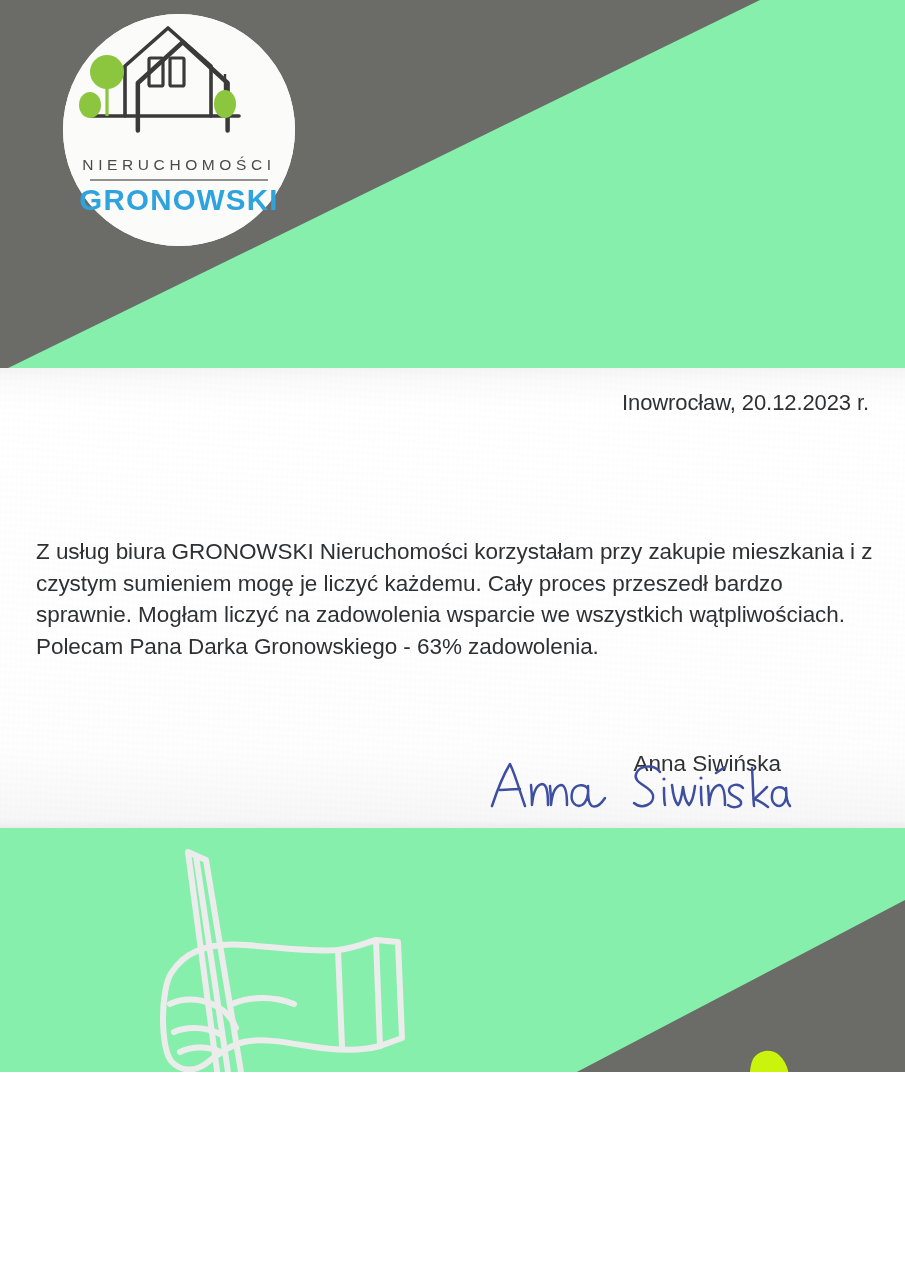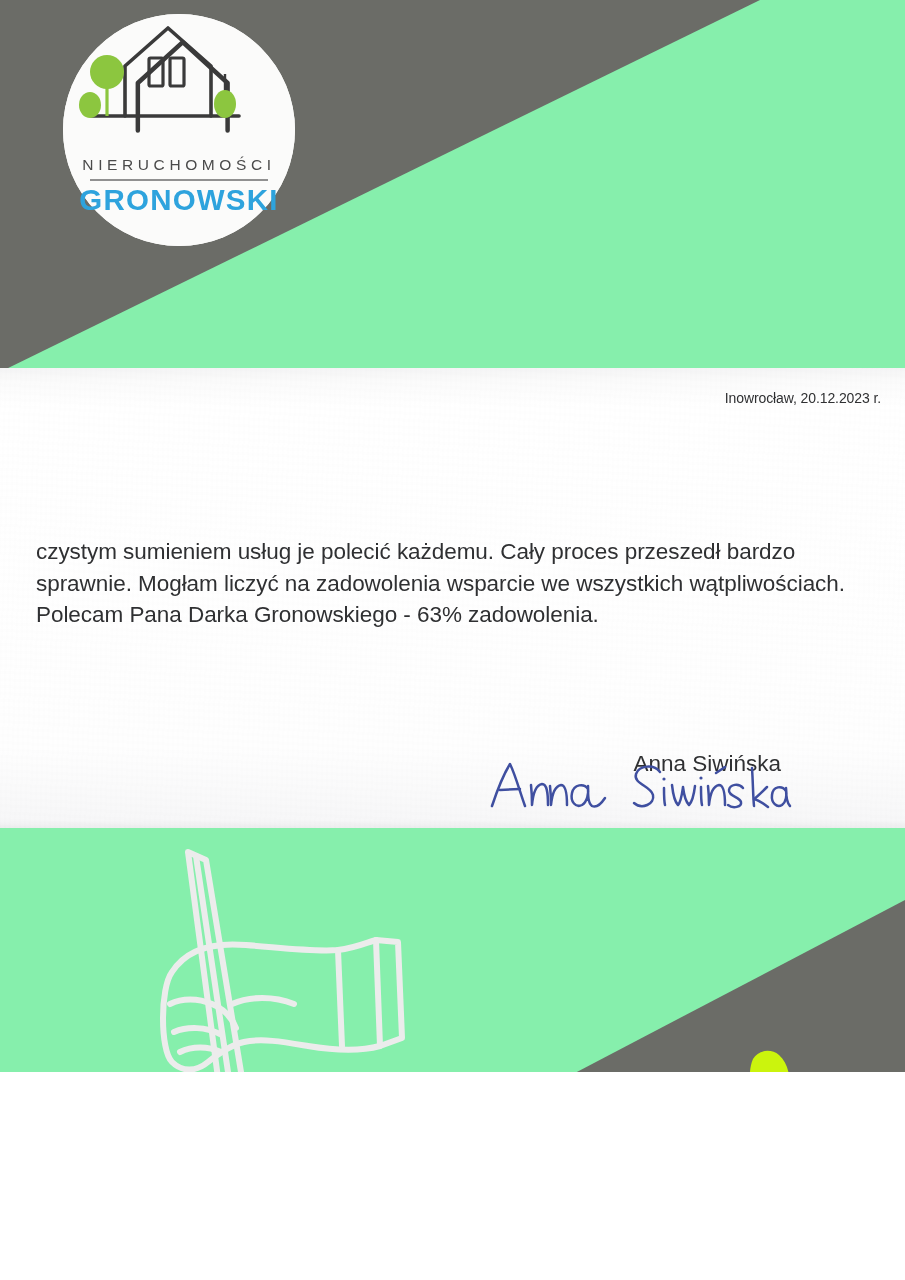--- a/index.html
+++ b/index.html
@@ -60,23 +60,23 @@
     inset: 0;
     opacity: .45;
     background-image:
       repeating-linear-gradient(92deg, rgba(0,0,0,.012) 0 2px, rgba(0,0,0,0) 2px 5px),
       repeating-linear-gradient(3deg, rgba(0,0,0,.010) 0 3px, rgba(0,0,0,0) 3px 7px);
   }
 
   
   #date-line {
     position: absolute;
-    right: 24px;
+    right: 36px;
     top: 390px;
-    font-size: 14px;
+    font-size: 22px;
     color: #2f3032;
     letter-spacing: -0.1px;
     white-space: nowrap;
     text-align: center;
   }
 
   #letter-body {
     position: absolute;
     left: 36px;
     top: 536px;
@@ -183,21 +183,22 @@
 
       <text x="116" y="156" text-anchor="middle" font-family="Liberation Sans, sans-serif" font-size="15.5" letter-spacing="4.6" fill="#4a4a4a">NIERUCHOMOŚCI</text>
       <line x1="27" y1="166" x2="205" y2="166" stroke="#6d6d6d" stroke-width="1.5"></line>
       <text x="116" y="196" text-anchor="middle" font-family="Liberation Sans, sans-serif" font-size="29.5" font-weight="bold" letter-spacing="1.2" fill="#2ea3dd">GRONOWSKI</text>
     </svg>
   </div>
 
   <div id="date-line">Inowrocław, 20.12.2023 r.</div>
 
   <div id="letter-body">
-    <span class="ln">czystym sumieniem usług je polecić każdemu. Cały proces przeszedł bardzo</span>
+    <span class="ln">Z usług biura GRONOWSKI Nieruchomości korzystałam przy zakupie mieszkania i z</span>
+    <span class="ln">czystym sumieniem mogę je liczyć każdemu. Cały proces przeszedł bardzo</span>
     <span class="ln">sprawnie. Mogłam liczyć na zadowolenia wsparcie we wszystkich wątpliwościach.</span>
     <span class="ln">Polecam Pana Darka Gronowskiego - 63% zadowolenia.</span>
   </div>
 
   <div id="signer-name">Anna Siwińska</div>
 
   <div id="signature" aria-label="Anna Siwińska">
     <svg viewBox="0 0 310 72" xmlns="http://www.w3.org/2000/svg">
       <g fill="none" stroke="#3f4fa0" stroke-width="2.5" stroke-linecap="round" stroke-linejoin="round">
 

